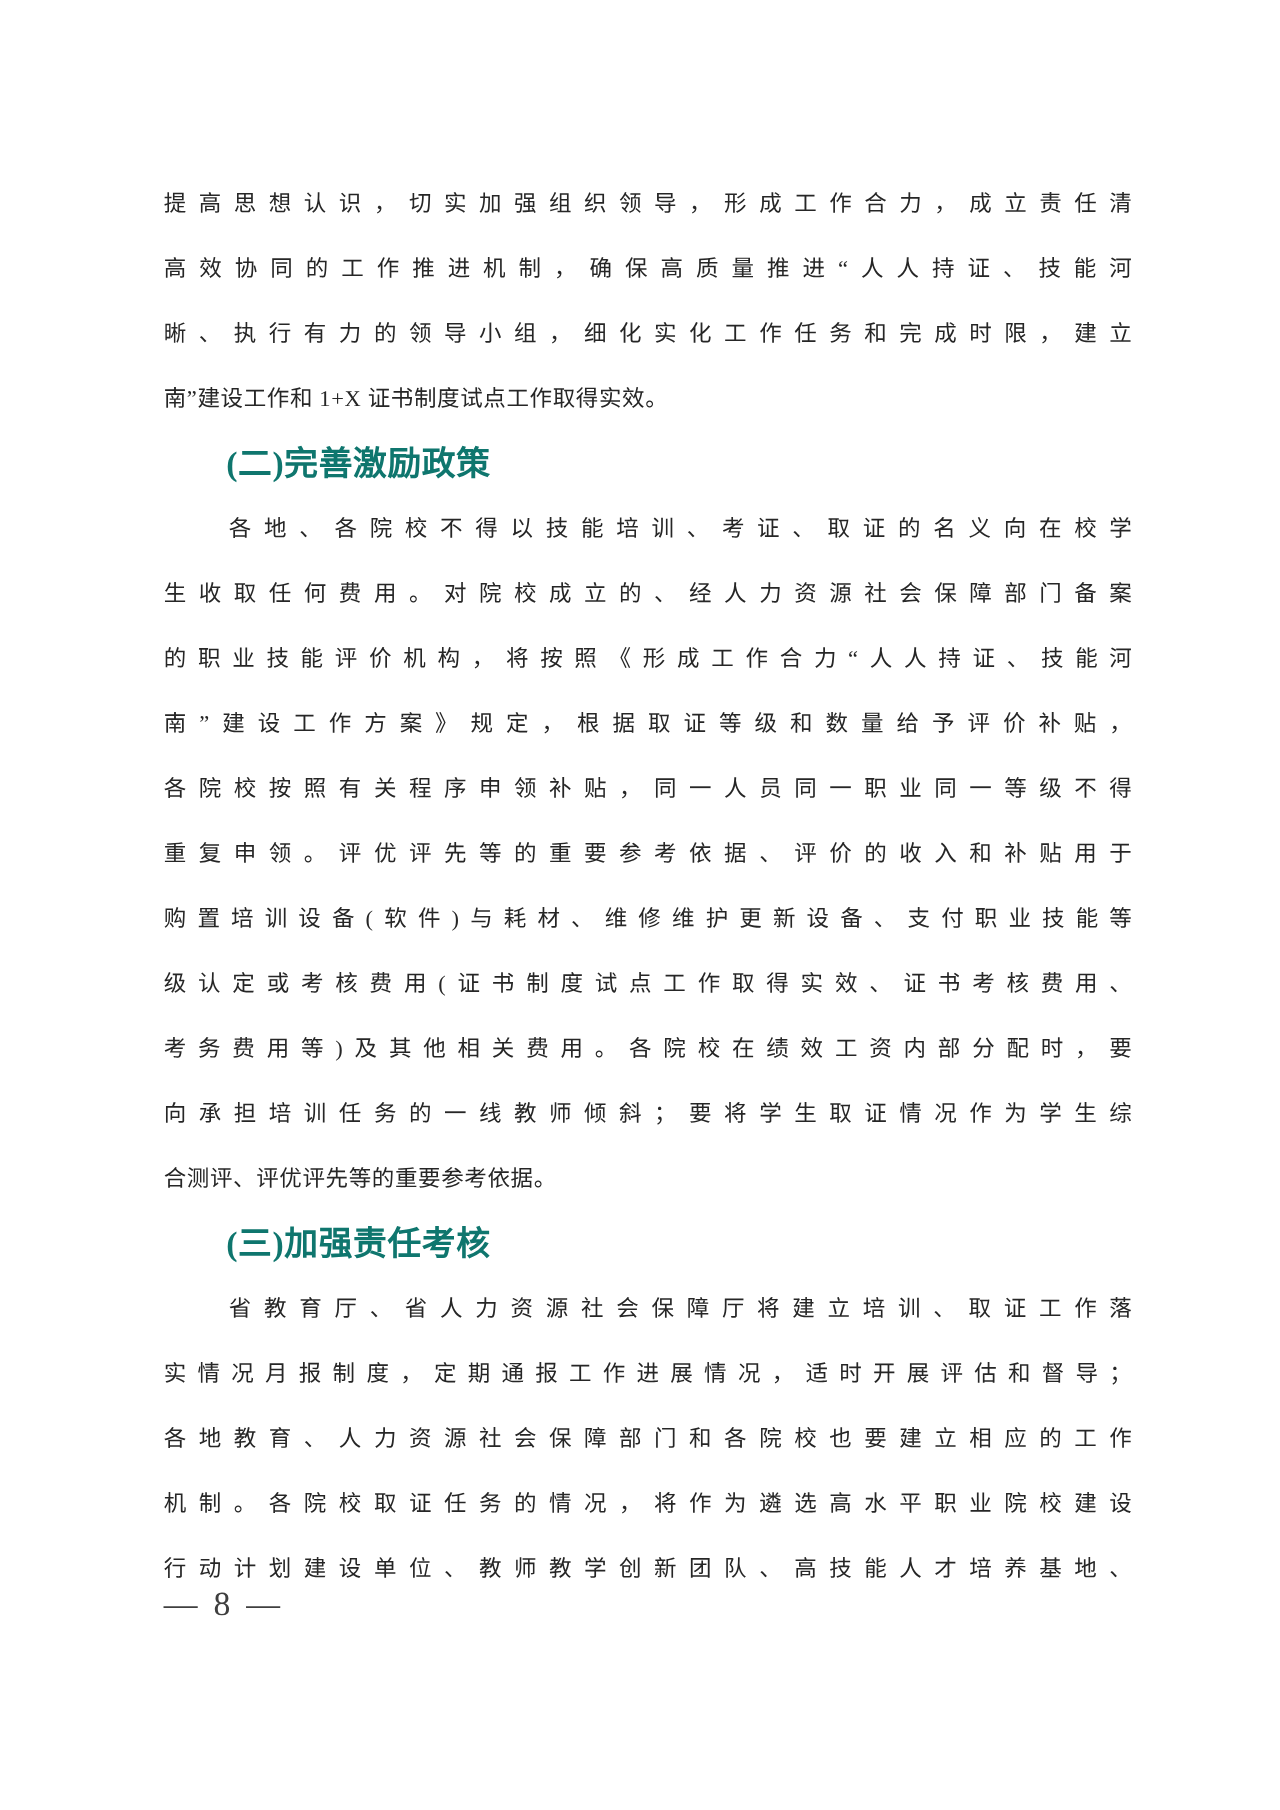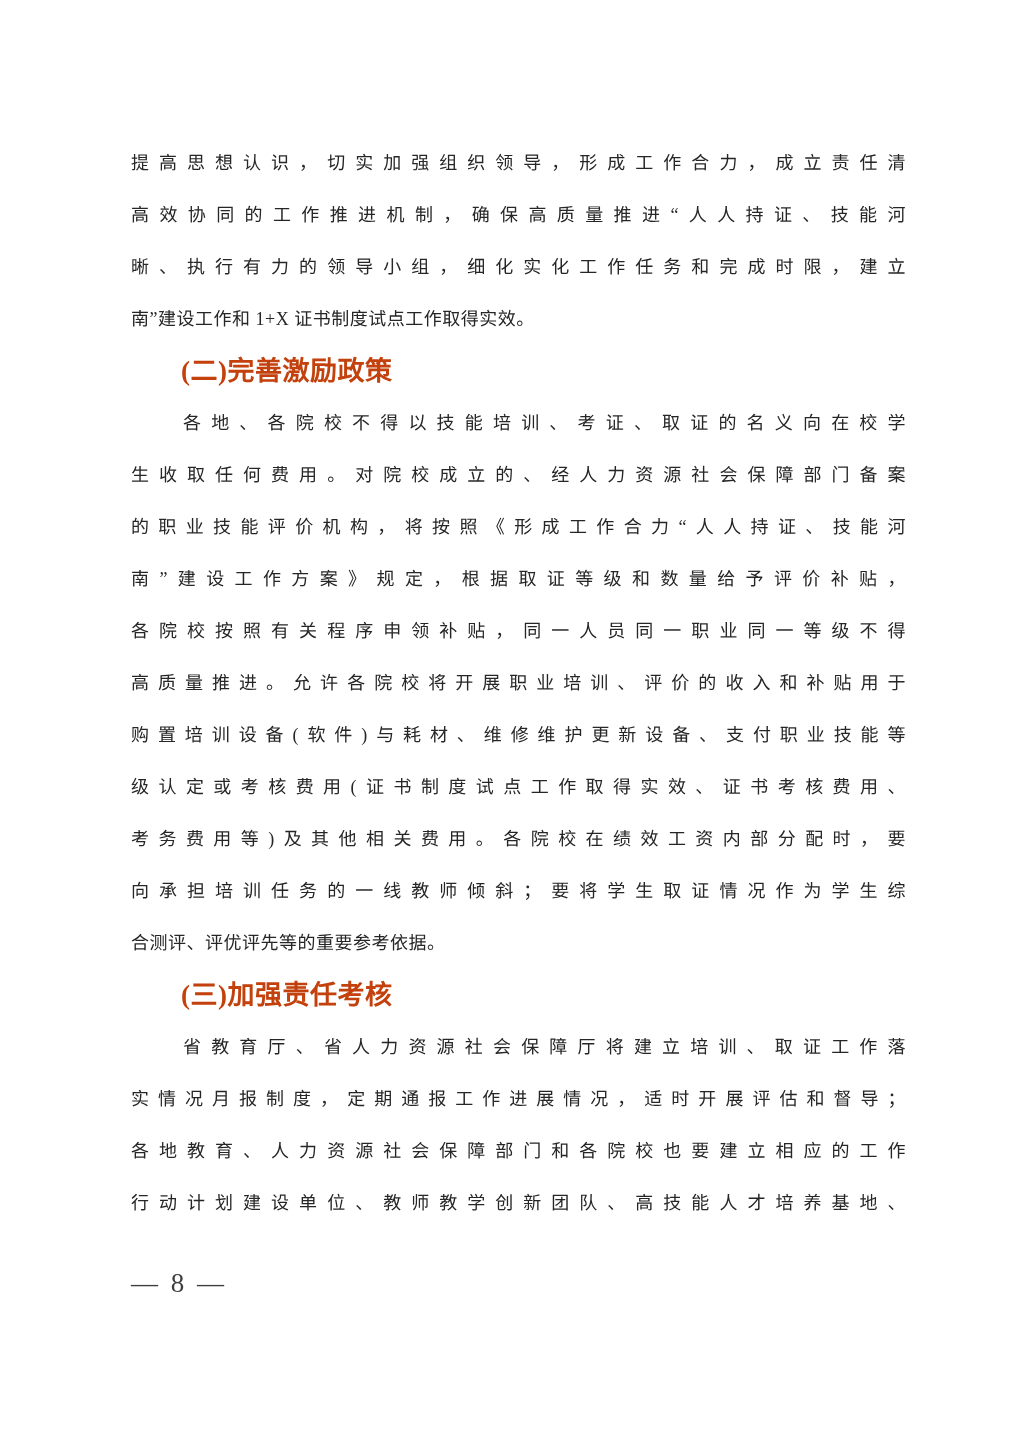--- a/index.html
+++ b/index.html
@@ -45,21 +45,21 @@
   .p-first {
     text-indent: 52px;
     font-family: Liberation Serif, serif;
   }
   .heading {
     font-weight: 700;
     font-size: 27px;
     text-align: left;
     text-align-last: left;
     text-indent: 50px;
-    color: #c2410c;
+    color: #0f766e;
   }
   .footer {
     position: absolute;
     left: 131px;
     top: 1263px;
     height: 40px;
     line-height: 40px;
     font-size: 27px;
     color: #3f3f3f;
     letter-spacing: 3px;
@@ -77,32 +77,33 @@
     <p class="line">晰、执行有力的领导小组，细化实化工作任务和完成时限，建立</p>
     <p class="line line-end">南”建设工作和 1+X 证书制度试点工作取得实效。</p>
 
     <p class="line heading">(二)完善激励政策</p>
 
     <p class="line p-first">各地、各院校不得以技能培训、考证、取证的名义向在校学</p>
     <p class="line">生收取任何费用。对院校成立的、经人力资源社会保障部门备案</p>
     <p class="line">的职业技能评价机构，将按照《形成工作合力“人人持证、技能河</p>
     <p class="line">南”建设工作方案》规定，根据取证等级和数量给予评价补贴，</p>
     <p class="line">各院校按照有关程序申领补贴，同一人员同一职业同一等级不得</p>
-    <p class="line">高质量推进。允许各院校将开展职业培训、评价的收入和补贴用于</p>
+    <p class="line">重复申领。评优评先等的重要参考依据、评价的收入和补贴用于</p>
     <p class="line">购置培训设备(软件)与耗材、维修维护更新设备、支付职业技能等</p>
     <p class="line">级认定或考核费用(证书制度试点工作取得实效、证书考核费用、</p>
     <p class="line">考务费用等)及其他相关费用。各院校在绩效工资内部分配时，要</p>
     <p class="line">向承担培训任务的一线教师倾斜；要将学生取证情况作为学生综</p>
     <p class="line line-end">合测评、评优评先等的重要参考依据。</p>
 
     <p class="line heading">(三)加强责任考核</p>
 
     <p class="line p-first">省教育厅、省人力资源社会保障厅将建立培训、取证工作落</p>
     <p class="line">实情况月报制度，定期通报工作进展情况，适时开展评估和督导；</p>
     <p class="line">各地教育、人力资源社会保障部门和各院校也要建立相应的工作</p>
+    <p class="line">机制。各院校取证任务的情况，将作为遴选高水平职业院校建设</p>
     <p class="line">行动计划建设单位、教师教学创新团队、高技能人才培养基地、</p>
 
   </div>
 
   <div class="footer">
     <span>— 8 —</span>
   </div>
 
 </div>
 

